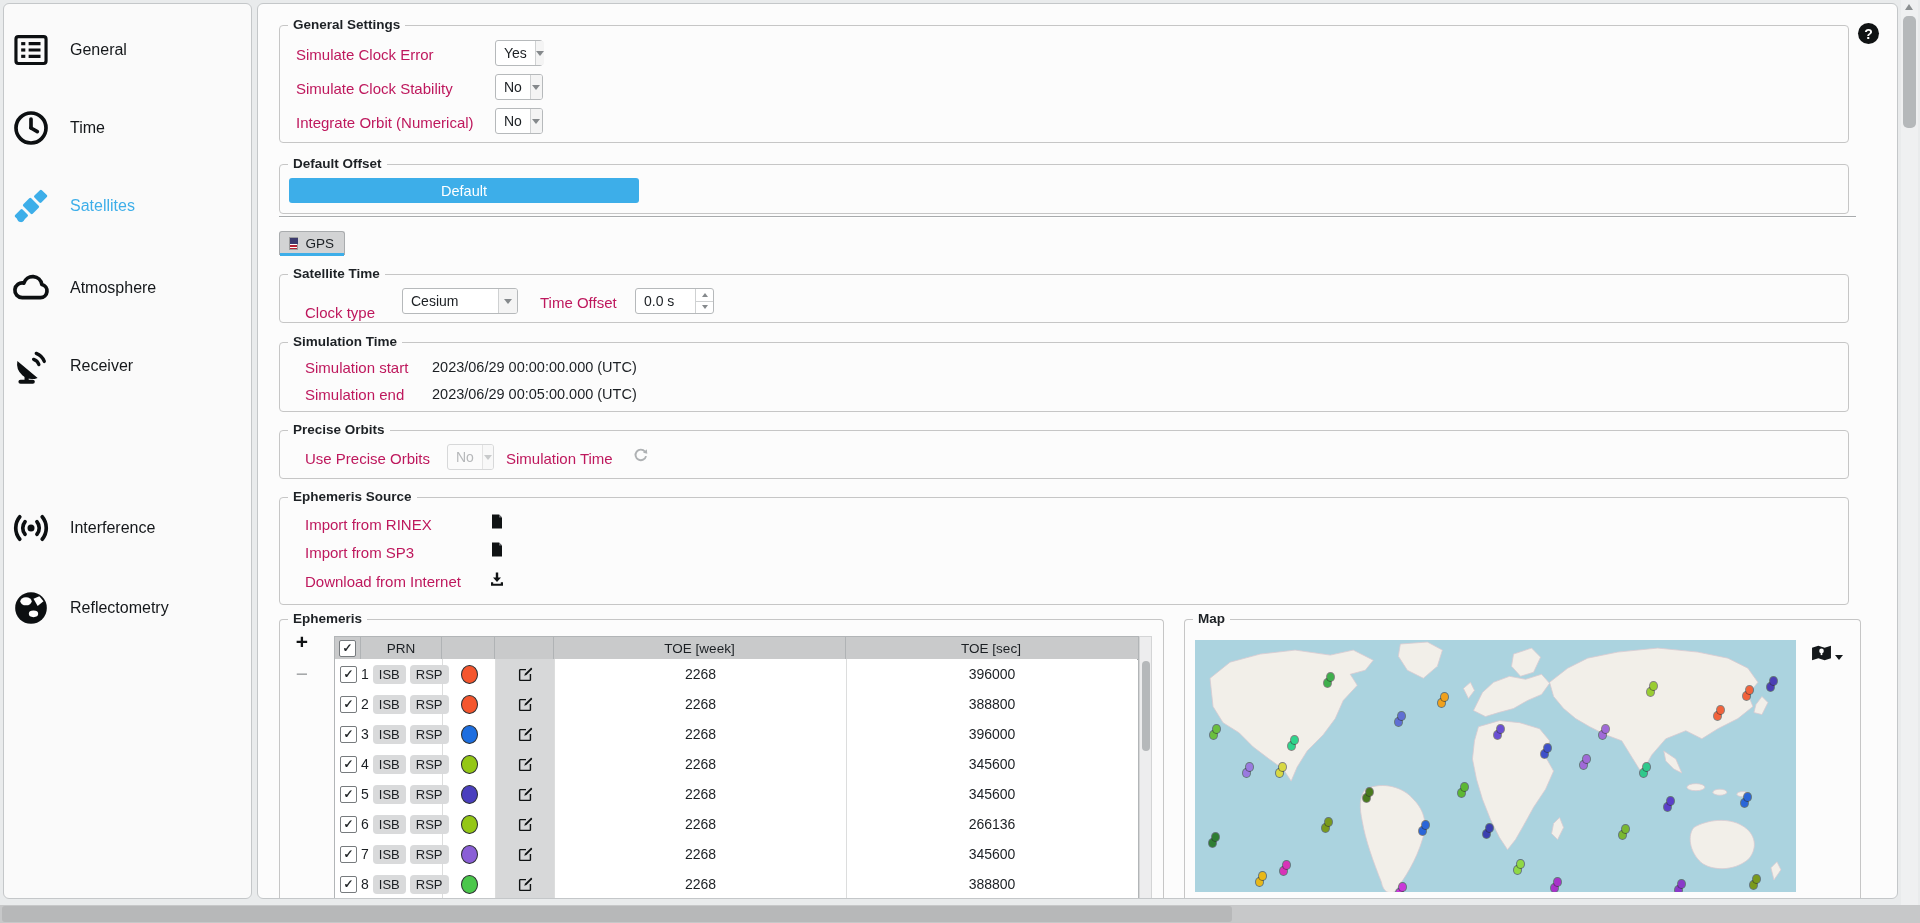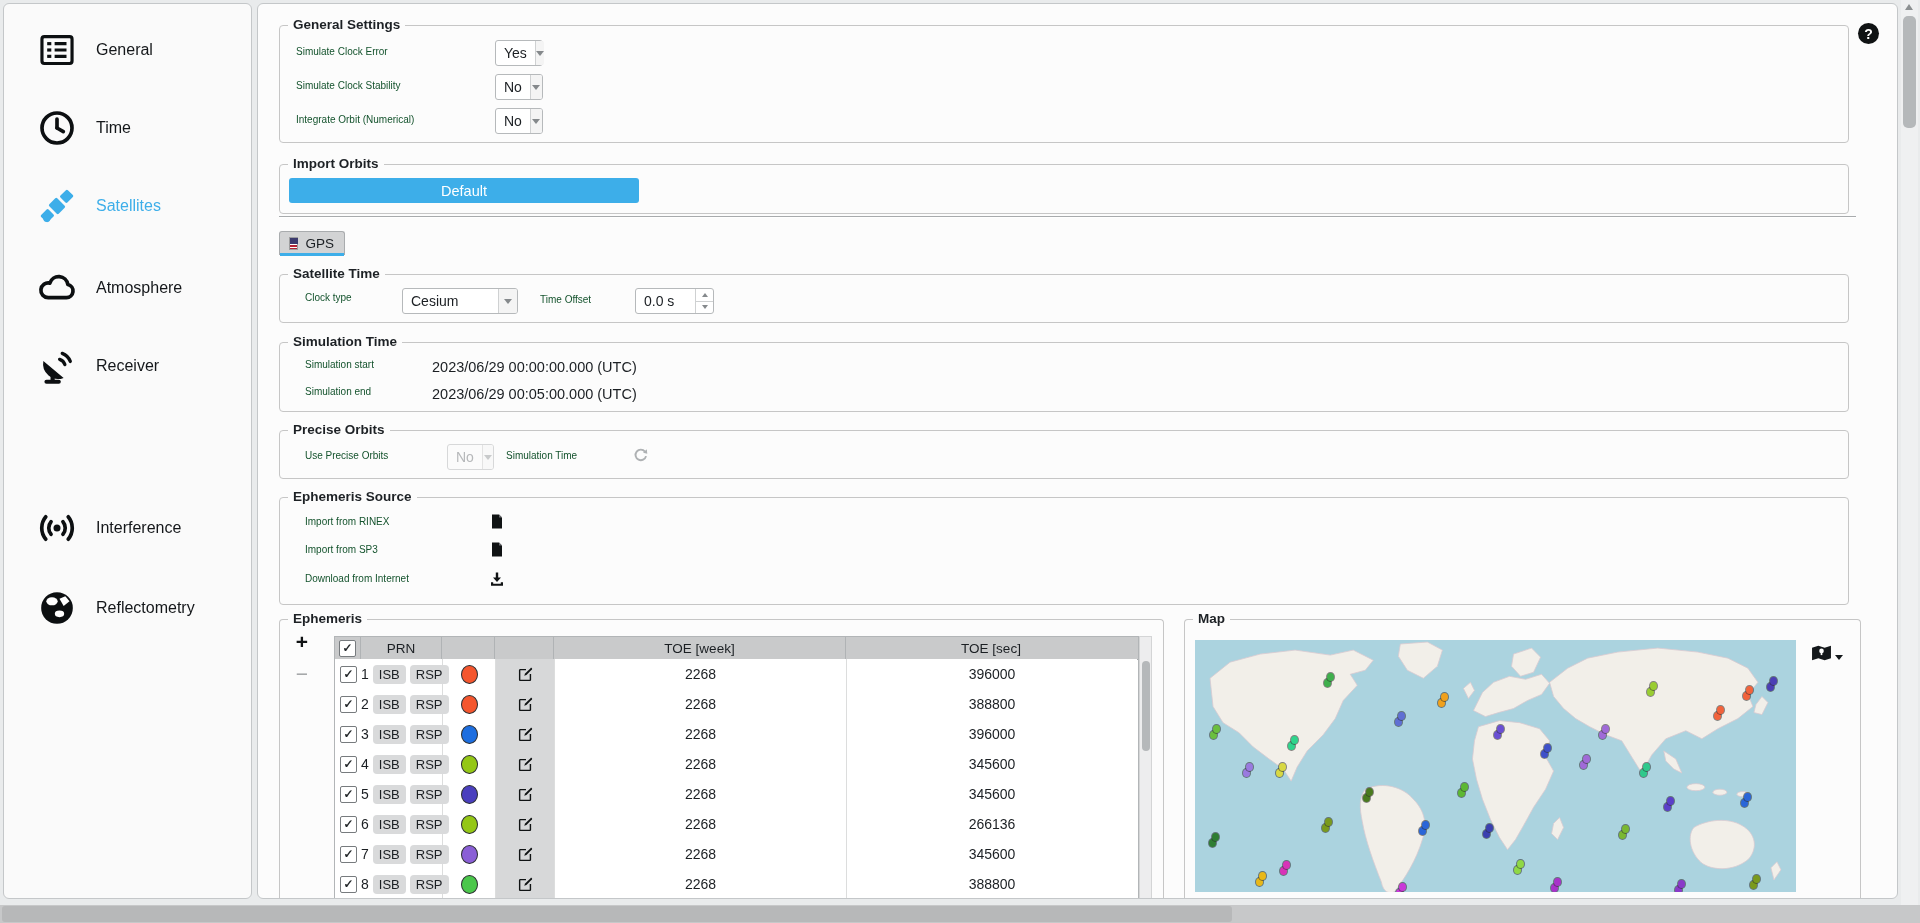--- a/index.html
+++ b/index.html
@@ -3,29 +3,29 @@
 <meta charset="utf-8">
 <style>
   html,body{margin:0;padding:0}
   body{width:1920px;height:923px;position:relative;overflow:hidden;
        background:#e9ebec;font-family:"Liberation Sans",sans-serif;color:#1b1f23}
   .panel{position:absolute;background:#fbfbfb;border:1px solid #c4c7c9;border-radius:6px;box-sizing:border-box}
   #sidebar{left:3px;top:3px;width:249px;height:896px;background:#fafafa;overflow:hidden}
   #main{left:257px;top:3px;width:1641px;height:896px;background:#fcfcfc;overflow:hidden}
 
   
-  .side-item{position:absolute;left:0;width:100%;height:44px;display:flex;align-items:center;gap:18px;padding-left:32px;box-sizing:border-box;cursor:pointer}
+  .side-item{position:absolute;left:0;width:100%;height:44px;display:flex;align-items:center;gap:18px;padding-left:6px;box-sizing:border-box;cursor:pointer}
   .side-item .ic{width:42px;height:42px;display:flex;align-items:center;justify-content:center;flex:0 0 42px}
   .side-item .lbl{font-size:16px;color:#14171a}
   .side-item.active .lbl{color:#3daee9}
 
   
   .group{position:absolute;border:1px solid #c6c6c6;border-radius:4px;box-sizing:border-box}
   .legend{position:absolute;top:-9px;left:8px;background:#fcfcfc;padding:0 5px;font-weight:bold;font-size:13.5px;color:#1d2125;white-space:nowrap}
-  .flabel{position:absolute;font-size:10px;color:#14532d;white-space:nowrap}
+  .flabel{position:absolute;font-size:15px;color:#be185d;white-space:nowrap}
   .fvalue{position:absolute;font-size:14.5px;color:#1b1f23;white-space:nowrap}
 
   
   .combo{position:absolute;height:26px;background:#fff;border:1px solid #b6b9bb;border-radius:3px;display:flex;align-items:stretch;box-sizing:border-box;cursor:pointer}
   .combo .val{flex:1;display:flex;align-items:center;padding:0 8px;font-size:14px;color:#1b1f23}
   .combo .arr{width:18px;border-left:1px solid #cfd1d2;display:flex;align-items:center;justify-content:center;background:#f4f4f4;border-radius:0 2px 2px 0}
   .combo .arr i{width:0;height:0;border-left:4px solid transparent;border-right:4px solid transparent;border-top:5px solid #85898c}
   .combo.disabled{border-color:#d7d8d9;background:#fbfbfb}
   .combo.disabled .val{color:#b6b8ba}
   .combo.disabled .arr{background:#f8f8f8;border-left-color:#e3e3e3}
@@ -187,35 +187,35 @@
     <span class="flabel" style="left:16px;top:88px">Integrate Orbit (Numerical)</span>
     <div class="combo" style="left:215px;top:82px;width:48px">
       <span class="val">No</span>
         <span class="arr">
           <i></i>
         </span>
     </div>
   </div>
 
   <div class="group" style="left:21px;top:160px;width:1570px;height:50px">
-    <span class="legend">Import Orbits</span>
+    <span class="legend">Default Offset</span>
     <div class="btn-primary" style="left:9px;top:13px;width:350px;height:25px">Default</div>
   </div>
 
   <div class="separator" style="left:21px;top:212px;width:1577px"></div>
 
   <div class="tab" style="left:21px;top:227px;width:66px;height:24px">
     <span class="usflag"></span>
     <span>GPS</span>
     <span class="blue-bar"></span>
   </div>
 
   <div class="group" style="left:21px;top:270px;width:1570px;height:49px">
     <span class="legend">Satellite Time</span>
-    <span class="flabel" style="left:25px;top:17px">Clock type</span>
+    <span class="flabel" style="left:25px;top:29px">Clock type</span>
     <div class="combo" style="left:122px;top:13px;width:116px">
       <span class="val">Cesium</span>
         <span class="arr">
           <i></i>
         </span>
     </div>
     <span class="flabel" style="left:260px;top:19px">Time Offset</span>
     <div class="spin" style="left:355px;top:13px;width:79px">
       <span class="val">0.0 s</span>
       <span class="btns">

